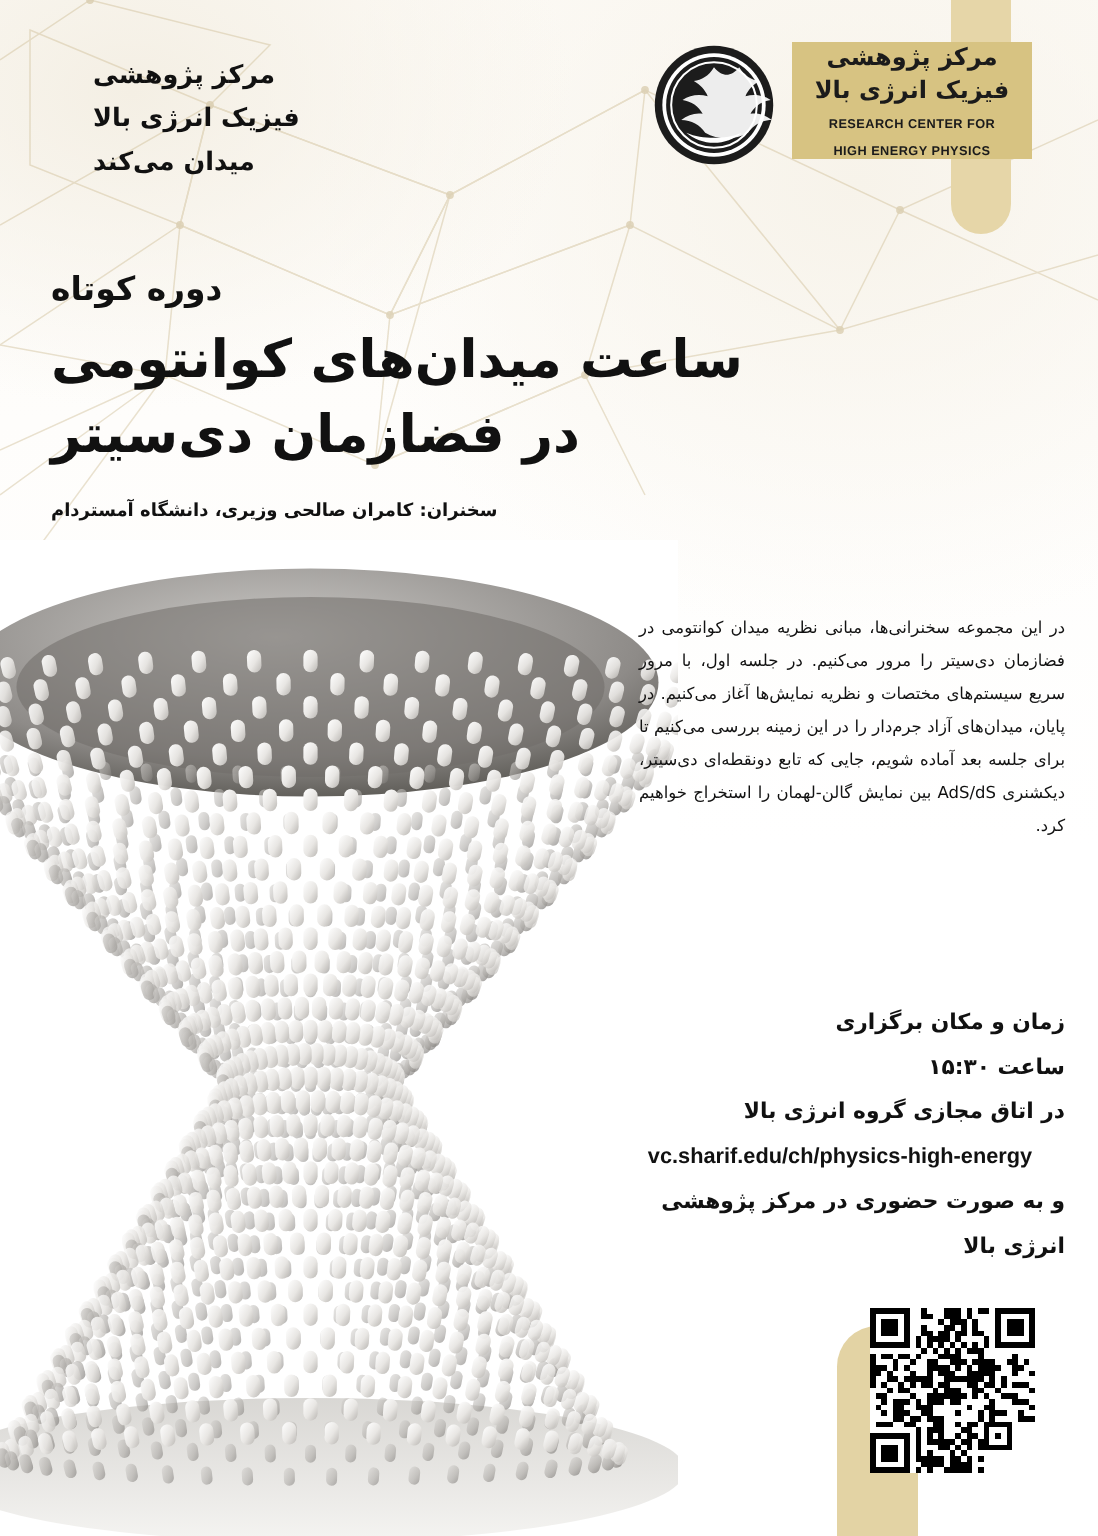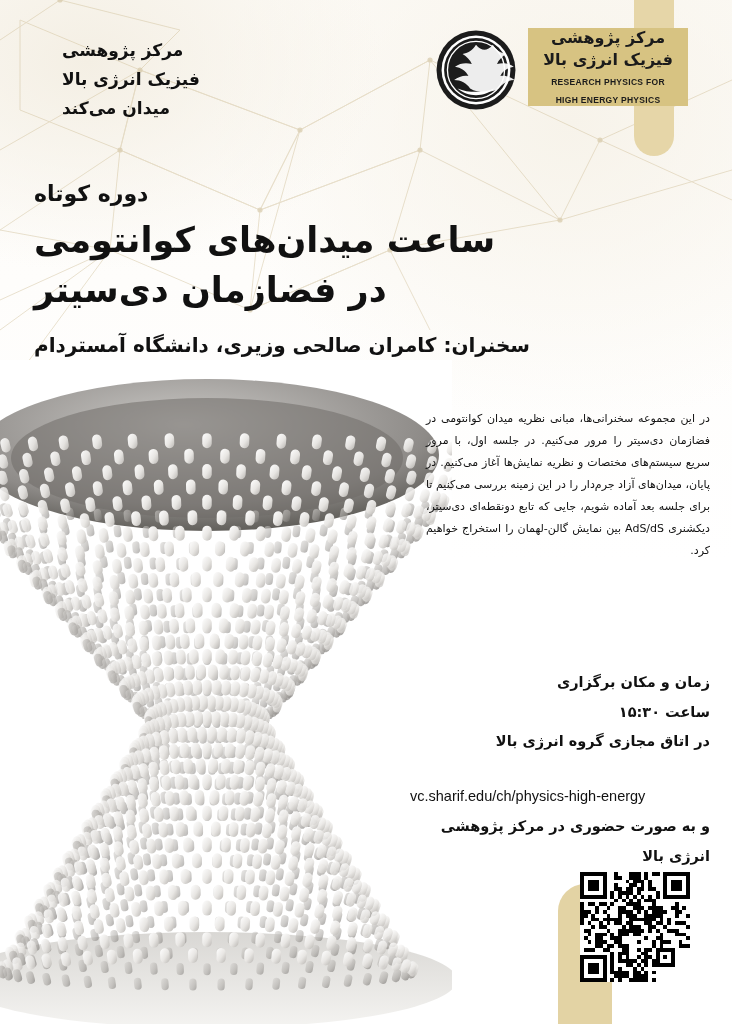--- a/index.html
+++ b/index.html
@@ -126,21 +126,21 @@
     margin-top: 33px;
   }
   .title-l1, .title-l2 {
     font-size: 35px;
     font-weight: bold;
     line-height: 1.42;
     letter-spacing: -0.3px;
   }
   .speaker {
     margin-top: 18px;
-    font-size: 20px;
+    font-size: 12px;
     font-weight: bold;
   }
 
   
   .art {
     position: absolute;
     left: -18px;
     top: 360px;
     width: 470px;
     height: 664px;
@@ -167,25 +167,24 @@
     width: 300px;
     direction: rtl;
     text-align: right;
     color: #111;
     font-size: 14.5px;
     line-height: 2.05;
     font-weight: bold;
   }
   .details .url {
     direction: ltr;
-    text-align: left;
+    text-align: center;
     font-family: "Liberation Sans", sans-serif;
-    font-weight: normal;
+    font-weight: bold;
     font-size: 14.5px;
-    margin-top: 25px;
   }
 
   
   .qr {
     position: absolute;
     right: 42px;
     bottom: 42px;
     width: 110px;
     height: 110px;
     background: #fff;
@@ -236,21 +235,21 @@
       <circle cx="60" cy="0" r="2.6"></circle>
     </g>
   </svg>
 
   <div class="pill pill-top"></div>
   <div class="pill pill-bottom"></div>
 
   <div class="logo-box">
     <div class="logo-fa1">مرکز پژوهشی</div>
     <div class="logo-fa2">فیزیک انرژی بالا</div>
-    <div class="logo-en">RESEARCH PHYSICS FOR</div>
+    <div class="logo-en">RESEARCH CENTER FOR</div>
     <div class="logo-en">HIGH ENERGY PHYSICS</div>
   </div>
 
   <svg class="seal" viewBox="0 0 100 100" aria-hidden="true">
     <circle cx="50" cy="50" r="47" fill="#1c1c1c"></circle>
     <circle cx="50" cy="50" r="41" fill="#ffffff"></circle>
     <circle cx="50" cy="50" r="38" fill="#1c1c1c"></circle>
     <g fill="#ffffff">
       <path d="M50 20 c-4 7 -10 10 -16 11 c5 3 9 7 11 12 c-7 -2 -14 -1 -20 3 c7 1 13 5 16 11 c-6 -1 -12 1 -17 5 c8 0 15 4 19 10 c10 6 24 6 34 0 c4 -6 11 -10 19 -10 c-5 -4 -11 -6 -17 -5 c3 -6 9 -10 16 -11 c-6 -4 -13 -5 -20 -3 c2 -5 6 -9 11 -12 c-6 -1 -12 -4 -16 -11 c-3 4 -7 6 -10 6 c-3 0 -7 -2 -10 -6z" opacity="0.92"></path>
       <path d="M28 72 c6 5 14 8 22 8 c8 0 16 -3 22 -8 c-7 3 -14 4 -22 4 c-8 0 -15 -1 -22 -4z"></path>

